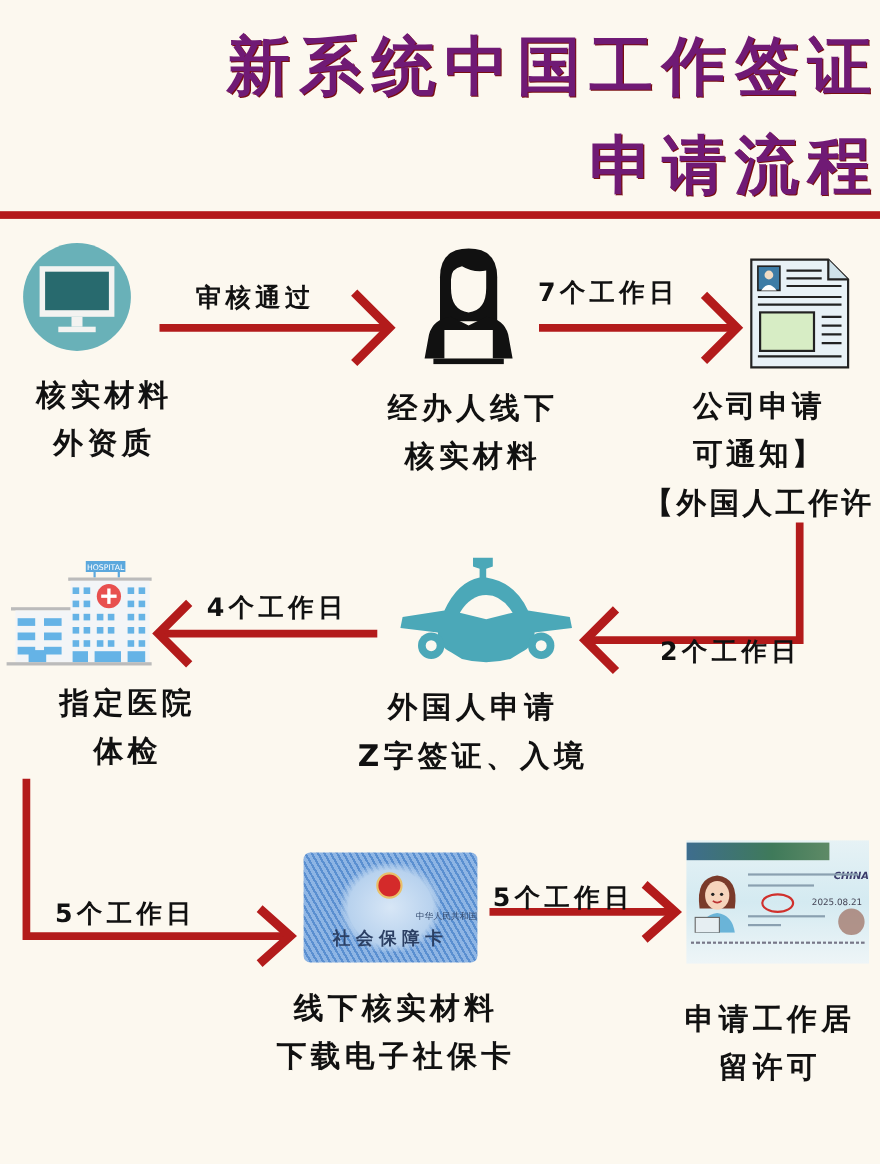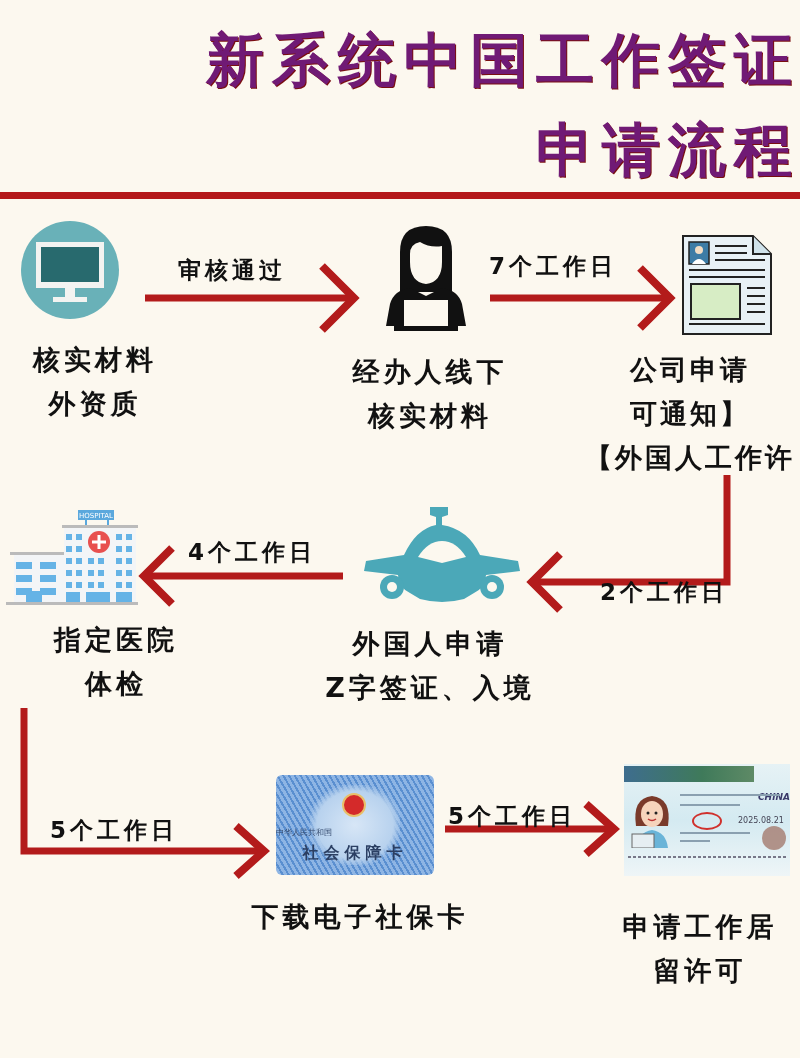--- a/index.html
+++ b/index.html
@@ -192,24 +192,25 @@
   <rect x="2" y="94" width="132" height="3" fill="#bbb"></rect>
 </svg>
 <div class="label" style="left:0px; top:618px; width:160px;padding-left:36px;">
   <div>指定医院</div>
   <div>体检</div>
 </div>
 
 <div class="abs" style="left:276px; top:775px; width:158px; height:100px; border-radius:6px; overflow:hidden; background:repeating-linear-gradient(60deg,#5a8fd0 0 2px,#8eb5e4 2px 5px);">
   <div class="abs" style="left:34px; top:10px; width:90px; height:80px; background:radial-gradient(ellipse at center,#d7e6f6 0%,#b8d2ee 60%,rgba(184,210,238,0) 75%);"></div>
   <div class="abs" style="left:66px; top:18px; width:24px; height:24px; border-radius:50%; background:#d42a2a; border:2px solid #e8c06a; box-sizing:border-box;"></div>
-  <div class="abs" style="left:0; top:52px; width:158px; text-align:left; font-family:'DejaVu Serif',serif; font-size:8px; color:#344a6e;">中华人民共和国</div>
+  <div class="abs" style="left:0; top:52px; width:158px; text-align:right; font-family:'DejaVu Serif',serif; font-size:8px; color:#344a6e;">中华人民共和国</div>
   <div class="abs" style="left:0; top:68px; width:158px; text-align:center; font-family:'DejaVu Serif',serif; font-size:16px; font-weight:bold; letter-spacing:5px; color:#2b3f63;">社会保障卡</div>
 </div>
 <div class="label" style="left:225px; top:895px; width:270px;">
+  <div>线下核实材料</div>
   <div>下载电子社保卡</div>
 </div>
 
 <div class="abs" style="left:624px; top:764px; width:166px; height:112px; background:linear-gradient(180deg,#e6f2f5 0%,#d4eaf1 50%,#eef5f7 100%); overflow:hidden;">
   <div class="abs" style="left:0; top:2px; width:130px; height:16px; background:linear-gradient(90deg,#3e6d8e,#3f7a5a 60%,#5e8a66);"></div>
   <div class="abs" style="left:134px; top:28px; font-size:9px; font-weight:bold; font-style:italic; color:#3a3a6a;">CHINA</div>
   <svg class="abs" style="left:6px; top:28px;" width="44" height="56" viewBox="0 0 44 56">
     <path d="M6 34 Q2 6 22 4 Q42 6 38 34 Z" fill="#7a3a2a"></path>
     <ellipse cx="22" cy="22" rx="11" ry="13" fill="#f6d4bc"></ellipse>
     <circle cx="18" cy="21" r="1.5" fill="#222"></circle>

